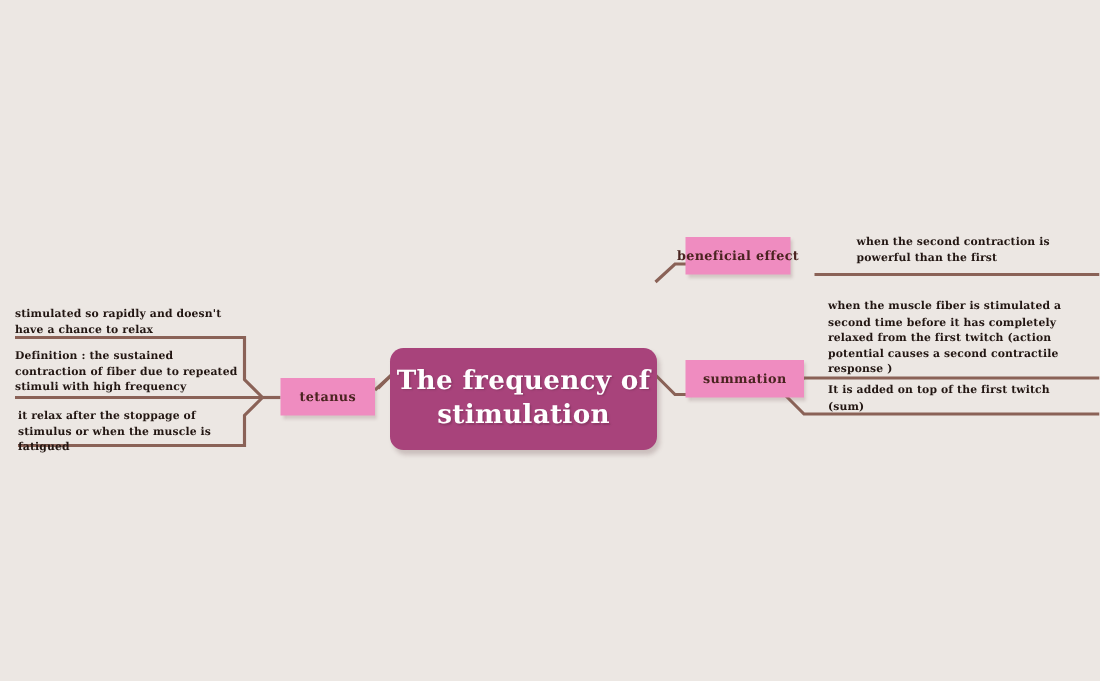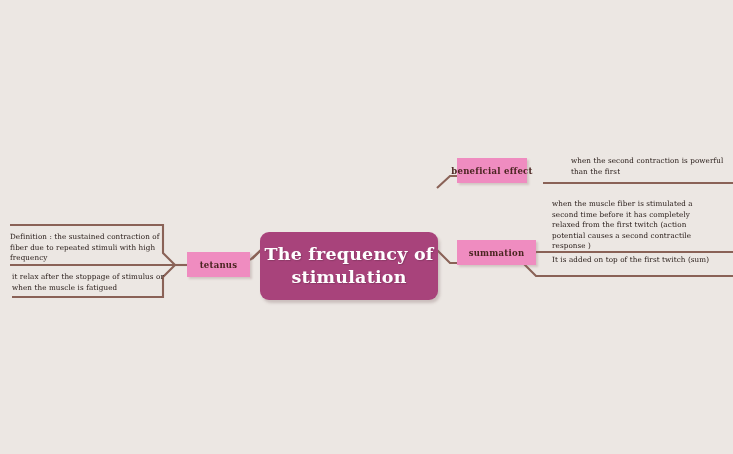--- a/index.html
+++ b/index.html
@@ -96,21 +96,21 @@
 
   
   .leaf {
     position: absolute;
     z-index: 3;
   }
   .leaf-text {
     display: block;
     color: #221612;
     font-size: 7.2px;
-    font-weight: normal;
+    font-weight: bold;
     line-height: 1.47;
     letter-spacing: 0.1px;
   }
   .leaf-right .leaf-text { text-align: left; }
   .leaf-left  .leaf-text { text-align: left; }
 
   #leaf-benefit {
     left: 571px;
     top: 156px;
     width: 158px;
@@ -171,20 +171,23 @@
 
   <div class="central-node">
     <span class="central-label">The frequency of
 stimulation</span>
   </div>
 
   <div class="branch-box" id="box-tetanus">
     <span class="branch-label">tetanus</span>
   </div>
 
+  <div class="leaf leaf-left" id="leaf-tet-1">
+    <span class="leaf-text">stimulated so rapidly and doesn't have a chance to relax</span>
+  </div>
 
   <div class="leaf leaf-left" id="leaf-tet-2">
     <span class="leaf-text">Definition : the sustained contraction of fiber due to repeated stimuli with high frequency</span>
   </div>
 
   <div class="leaf leaf-left" id="leaf-tet-3">
     <span class="leaf-text">it relax after the stoppage of stimulus or when the muscle is fatigued</span>
   </div>
 
   <div class="branch-box" id="box-beneficial">

